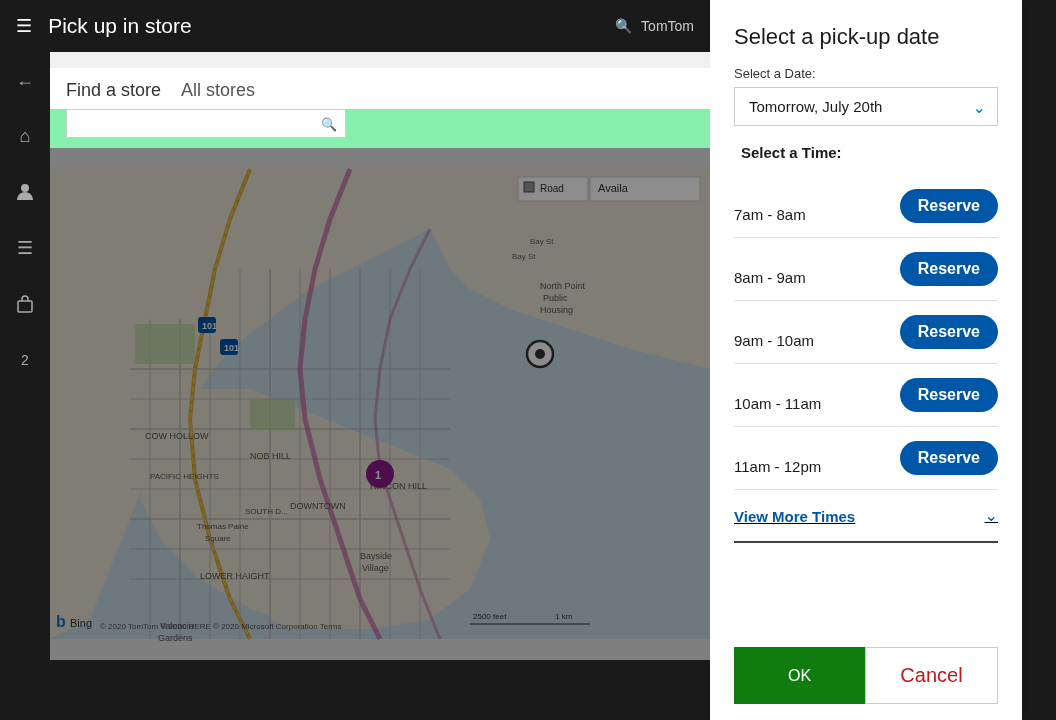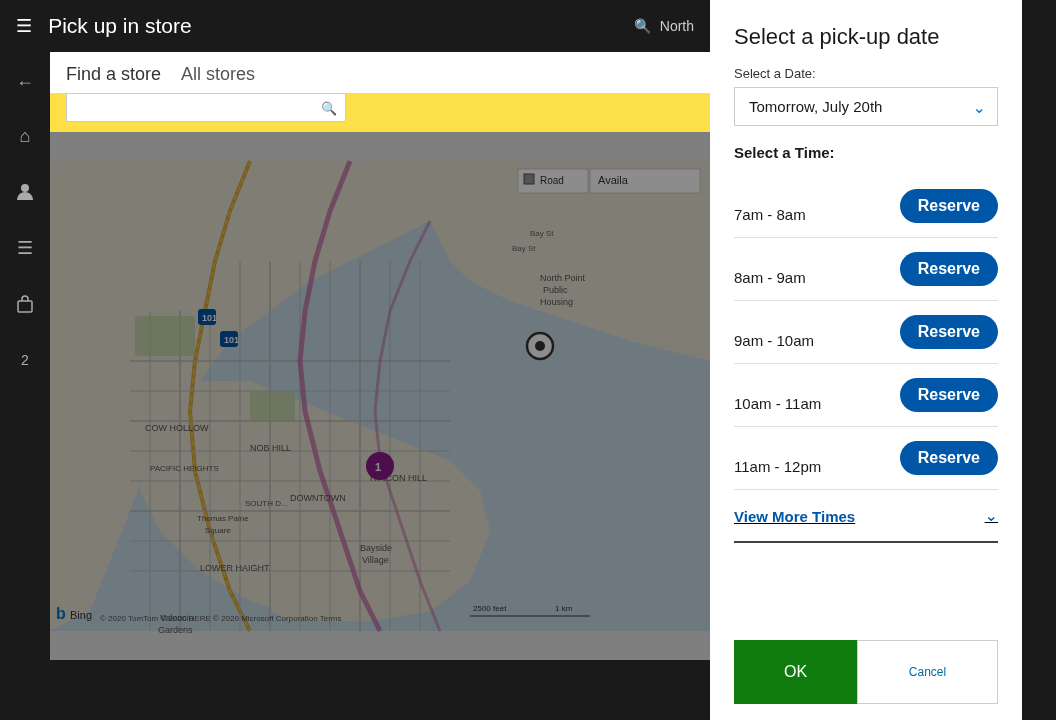--- a/index.html
+++ b/index.html
@@ -78,21 +78,22 @@
       align-items: center;
       justify-content: center;
     }
 
     
     .store-main {
       margin-left: 50px;
       flex: 1;
       display: flex;
       flex-direction: column;
-      background: #fde047;
+      background: #86efac;
+      margin-top: 16px;
     }
 
     .store-header {
       padding: 12px 16px 8px;
       display: flex;
       align-items: center;
       gap: 20px;
       background: white;
     }
     .store-title {
@@ -205,20 +206,21 @@
       color: #0078d4;
       font-size: 16px;
       pointer-events: none;
     }
 
     .select-time-label {
       font-size: 15px;
       font-weight: 600;
       color: #1a1a1a;
       margin-bottom: 14px;
+      margin-left: 7px;
     }
 
     .time-slots {
       flex: 1;
       display: flex;
       flex-direction: column;
       gap: 0;
     }
 
     .time-slot-row {
@@ -277,45 +279,45 @@
       border: none;
       padding: 16px;
       font-size: 16px;
       cursor: pointer;
       font-weight: 400;
     }
 
     .cancel-btn {
       flex: 1;
       background: white;
-      color: #0369a1;
+      color: #b91c1c;
       border: 1px solid #ccc;
-      padding: 24px;
-      font-size: 12px;
+      padding: 16px;
+      font-size: 20px;
       cursor: pointer;
       font-weight: 400;
     }
 
     
     .map-svg {
       width: 100%;
       height: 100%;
     }
   </style>
 </head>
 <body>
 
 <div class="app-left">
 
   <div class="top-bar">
     <span class="hamburger-icon">☰</span>
     <span class="app-title">Pick up in store</span>
     <div class="search-bar-top">
       <span class="search-icon-top">🔍</span>
-      <span style="color:#ccc;font-size:14px;">North</span>
+      <span style="color:#ccc;font-size:14px;">TomTom</span>
     </div>
   </div>
 
   <div class="content-area">
 
     <div class="sidebar-icons">
       <div class="sidebar-icon">←</div>
       <div class="sidebar-icon">⌂</div>
       <div class="sidebar-icon">
         <svg width="20" height="20" viewBox="0 0 20 20" fill="#aaa">

